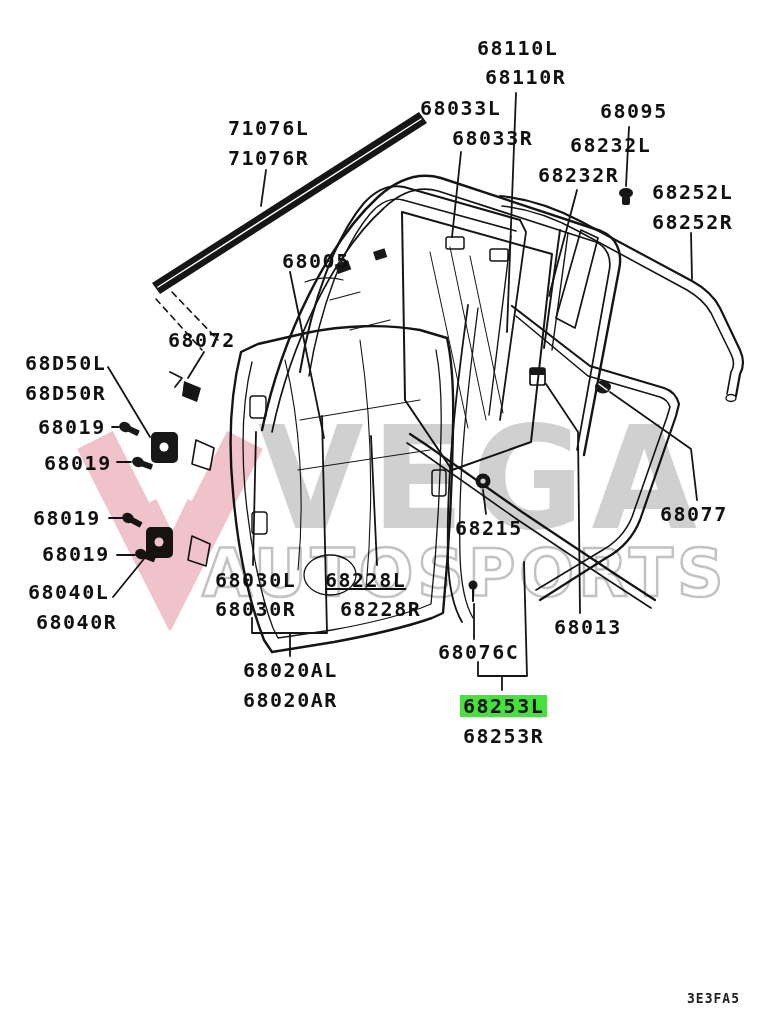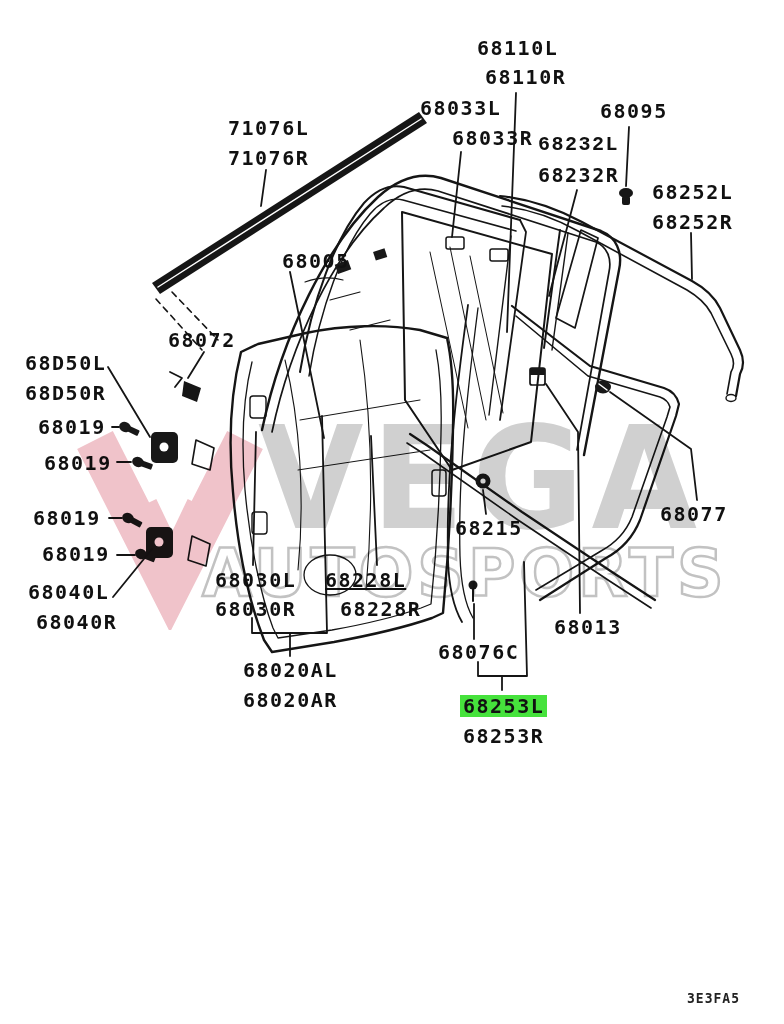--- a/index.html
+++ b/index.html
@@ -191,21 +191,21 @@
         <path d="M 502,676 L 502,690" fill="none"></path>
       </g>
     </g>
   </svg>
 
   <div id="labels">
       <div class="part-label" style="left: 477px; top: 37px;">68110L</div>
       <div class="part-label" style="left: 477px; top: 66px; margin-left: 8px;">68110R</div>
       <div class="part-label" style="left: 420px; top: 97px;">68033L</div>
       <div class="part-label" style="left: 420px; top: 127px; margin-left: 32px;">68033R</div>
-      <div class="part-label" style="left: 538px; top: 134px; font-family: Liberation Mono, monospace;">68232L</div>
+      <div class="part-label" style="left: 570px; top: 134px;">68232L</div>
       <div class="part-label" style="left: 538px; top: 164px;">68232R</div>
       <div class="part-label" style="left: 600px; top: 100px;">68095</div>
       <div class="part-label" style="left: 652px; top: 181px; text-align: center;">68252L</div>
       <div class="part-label" style="left: 652px; top: 211px;">68252R</div>
       <div class="part-label" style="left: 228px; top: 117px;">71076L</div>
       <div class="part-label" style="left: 228px; top: 147px;">71076R</div>
       <div class="part-label" style="left: 248px; top: 250px; margin-left: 34px;">68005</div>
       <div class="part-label" style="left: 168px; top: 329px;">68072</div>
       <div class="part-label" style="left: 25px; top: 352px;">68D50L</div>
       <div class="part-label" style="left: 25px; top: 382px;">68D50R</div>

